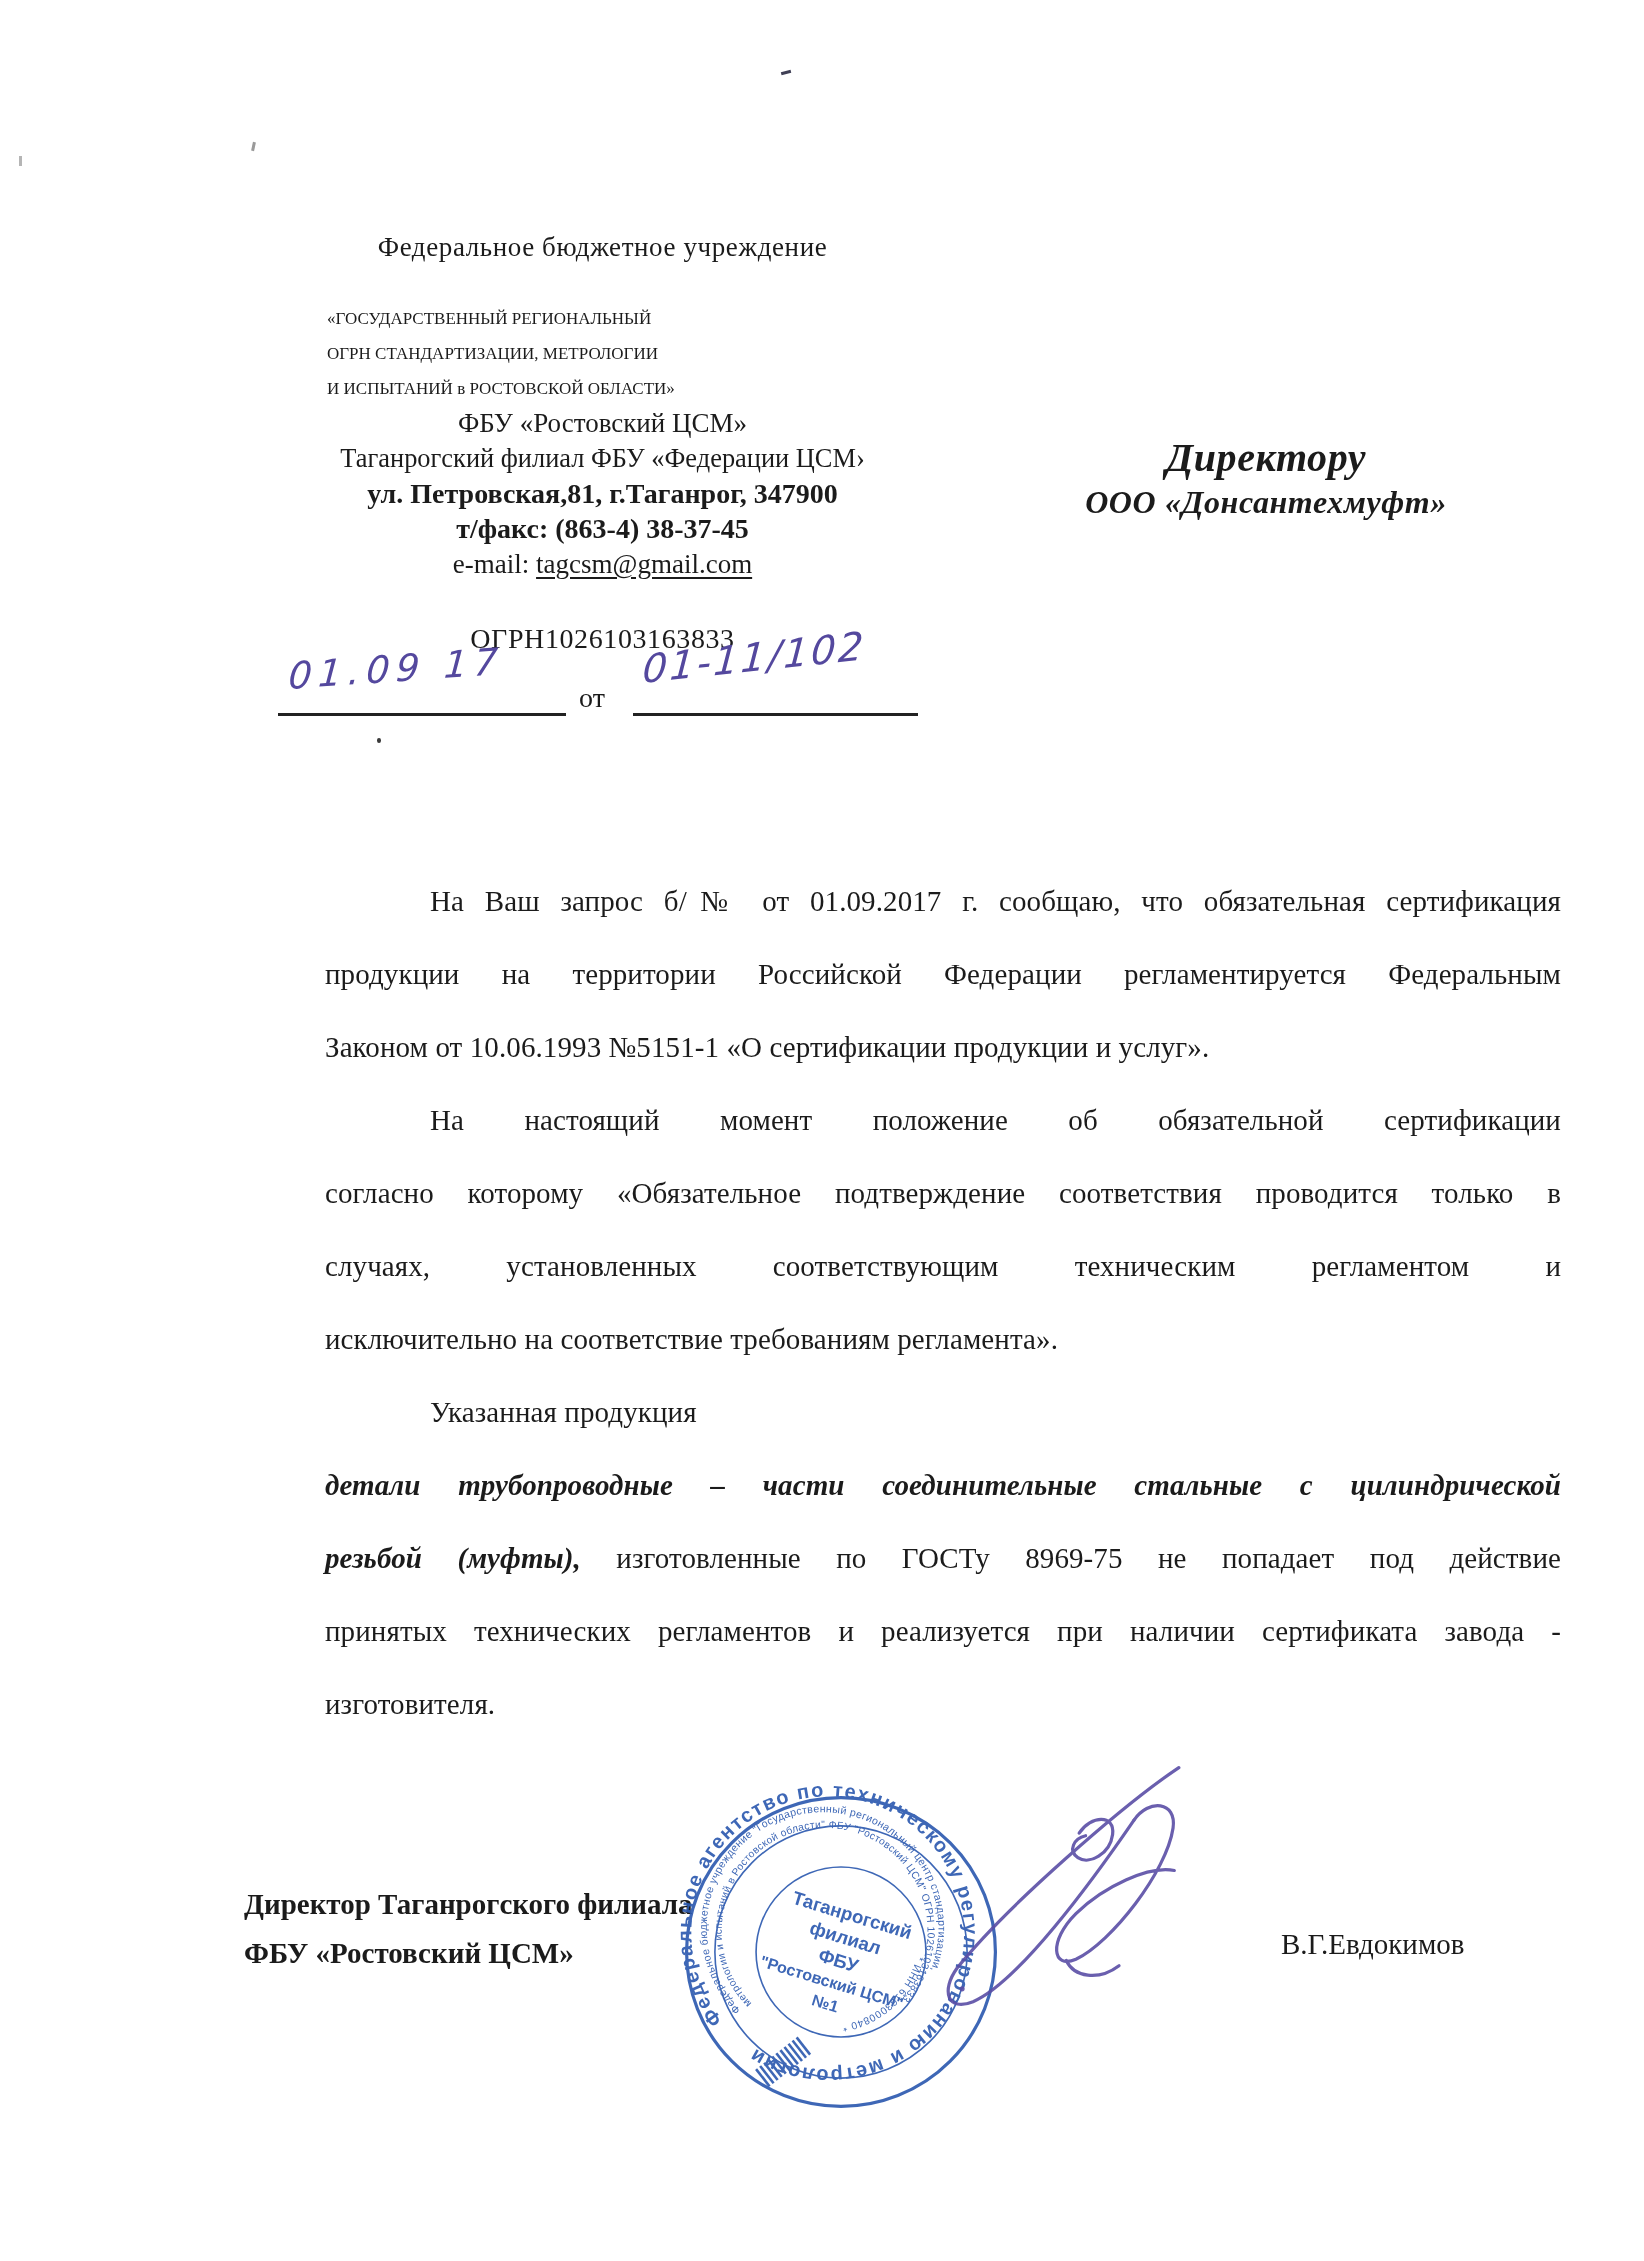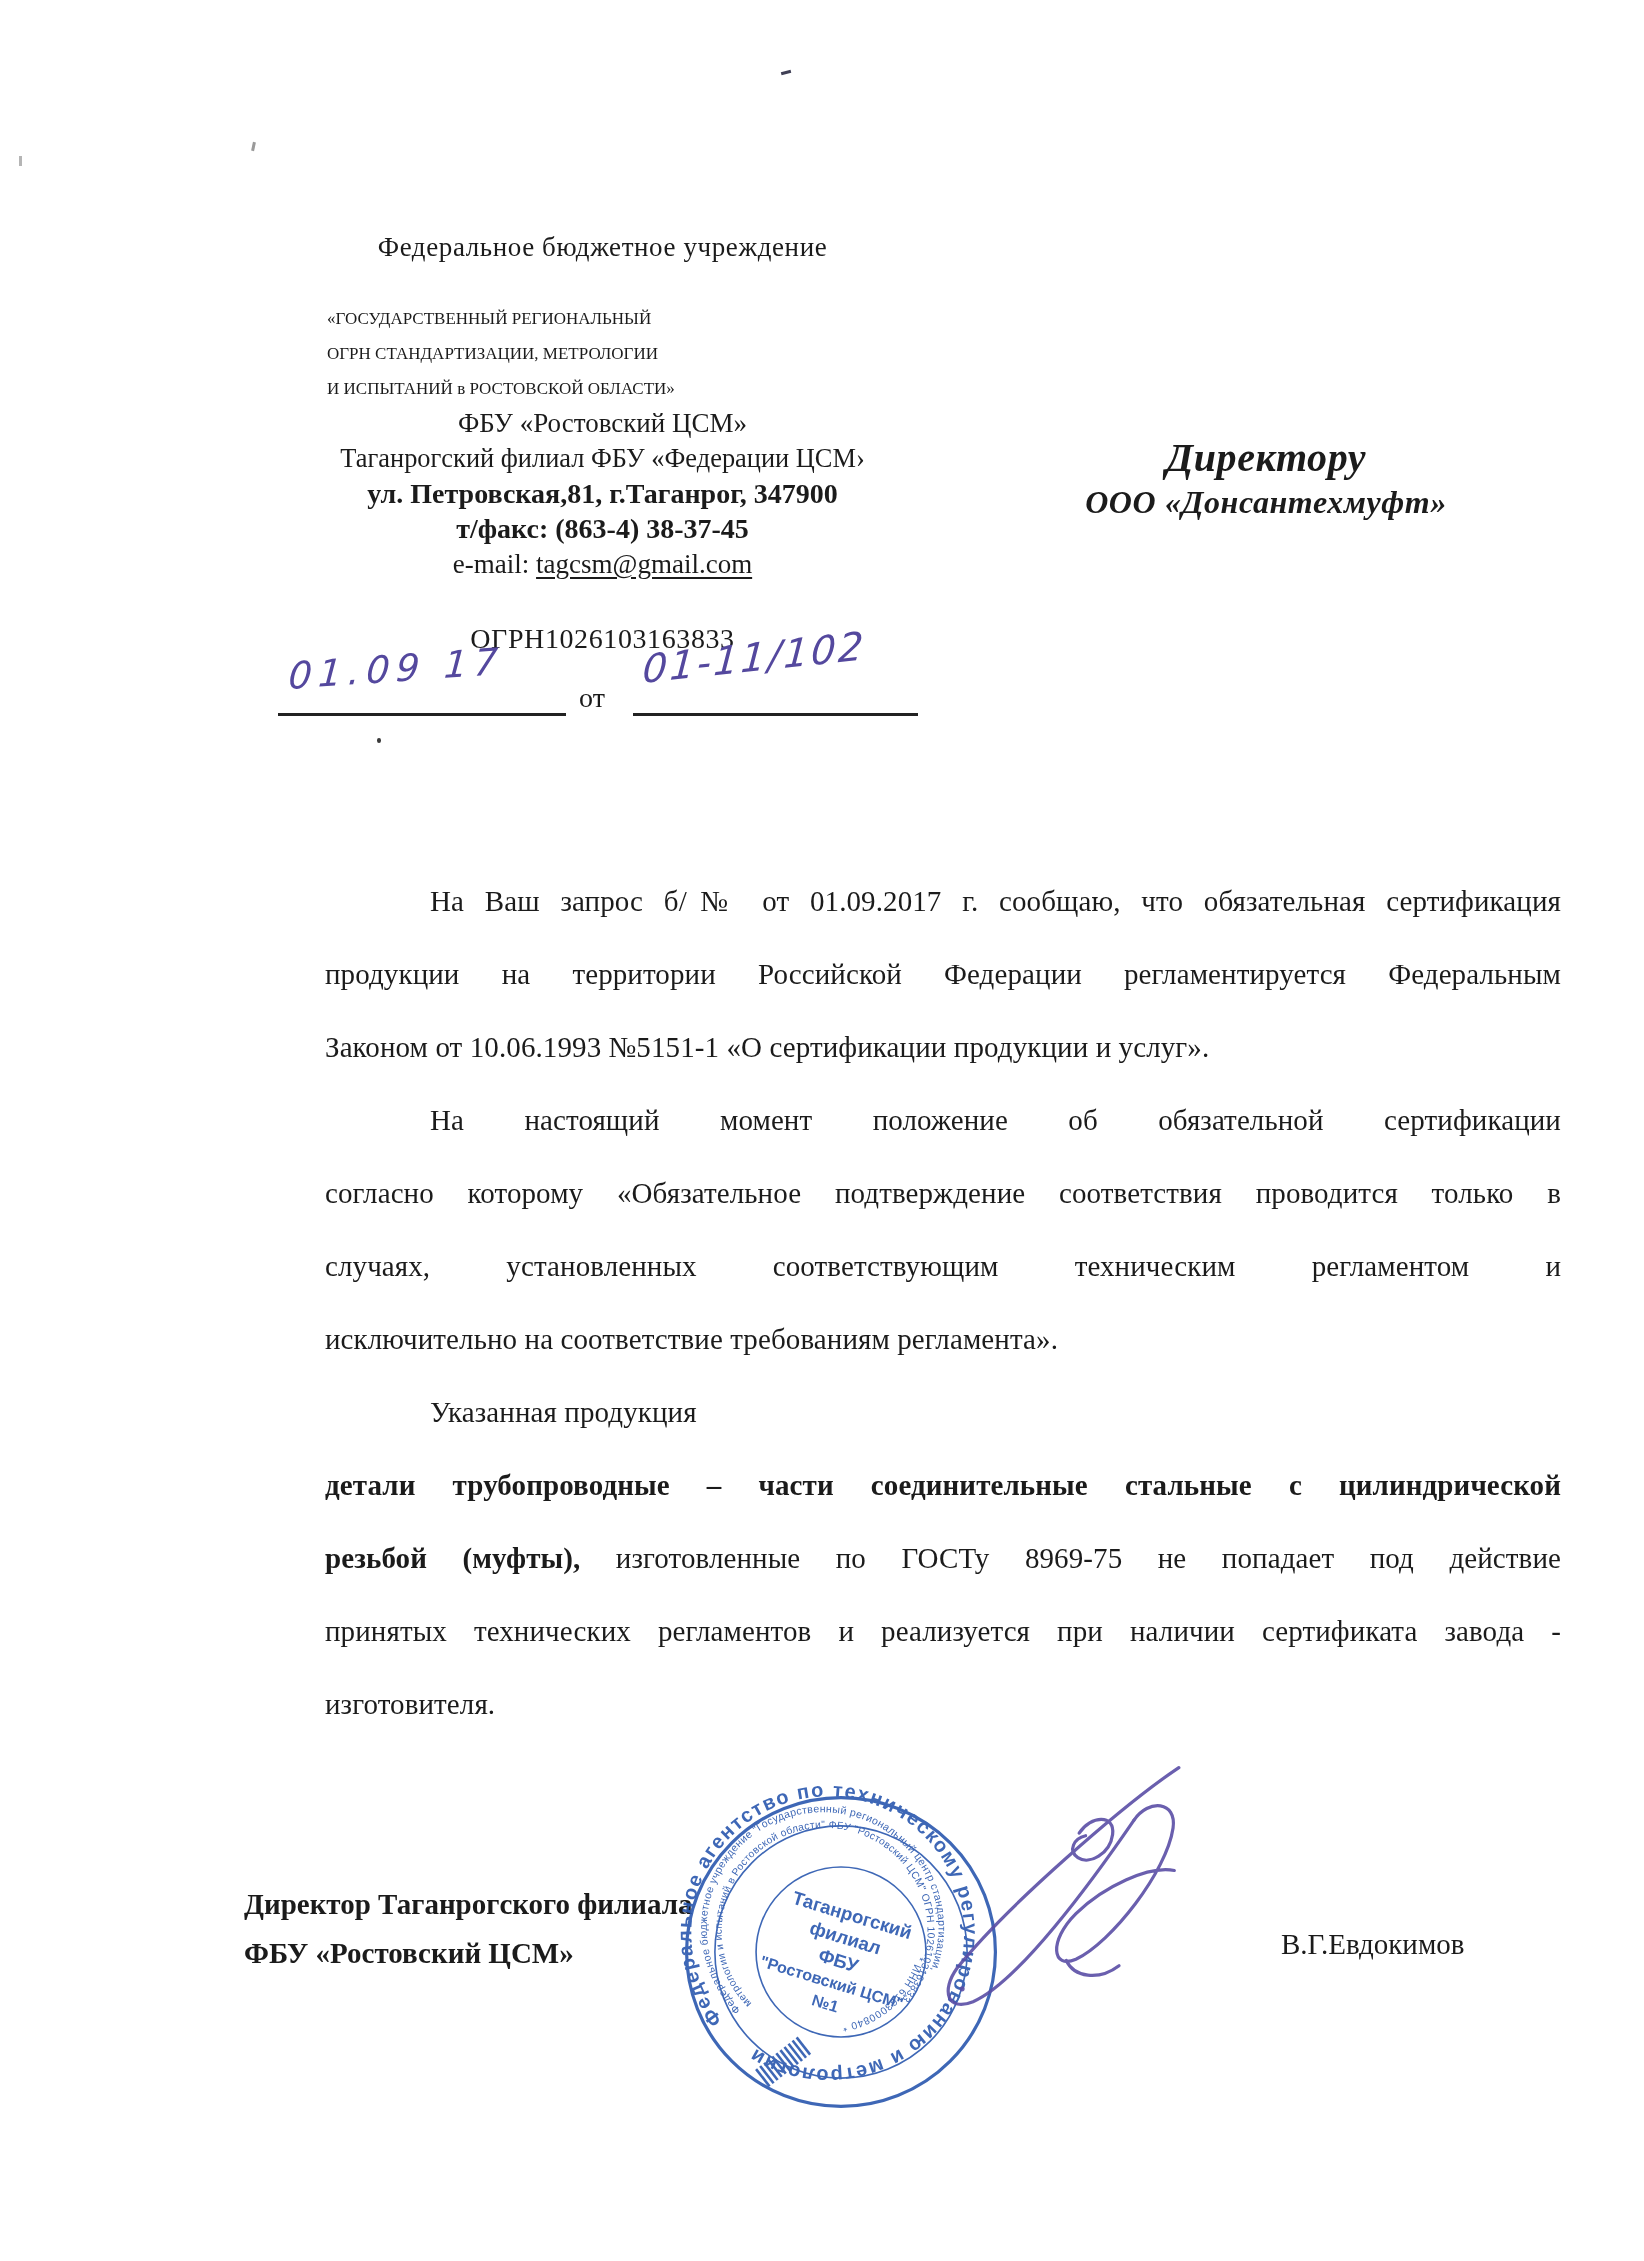--- a/index.html
+++ b/index.html
@@ -32,21 +32,21 @@
   .ot-label{ font-size:28px; }
   .hw{ font-family:"DejaVu Sans",sans-serif; font-style:italic; color:#54489e;
        transform-origin:left bottom; }
 
   
   .body-block{ left:325px; top:865px; width:1236px; }
   .bl{ font-size:29px; line-height:73px; height:73px; letter-spacing:0.1px; }
   .jl{ text-align:justify; text-align-last:justify; }
   .ll{ text-align:left; }
   .ind{ text-indent:105px; }
-  .bi{ font-weight:bold; }
+  .bi{ font-weight:bold; font-style:italic; }
 
   
   .sig-left{ left:244px; top:1880px; width:554px; font-size:29px; line-height:49px;font-weight:bold; }
   .sig-name{ left:1281px; top:1928px; font-size:29px; }
 
   
   .speck{ background:#3a3a3a; }
 </style>
 </head>
 <body>

